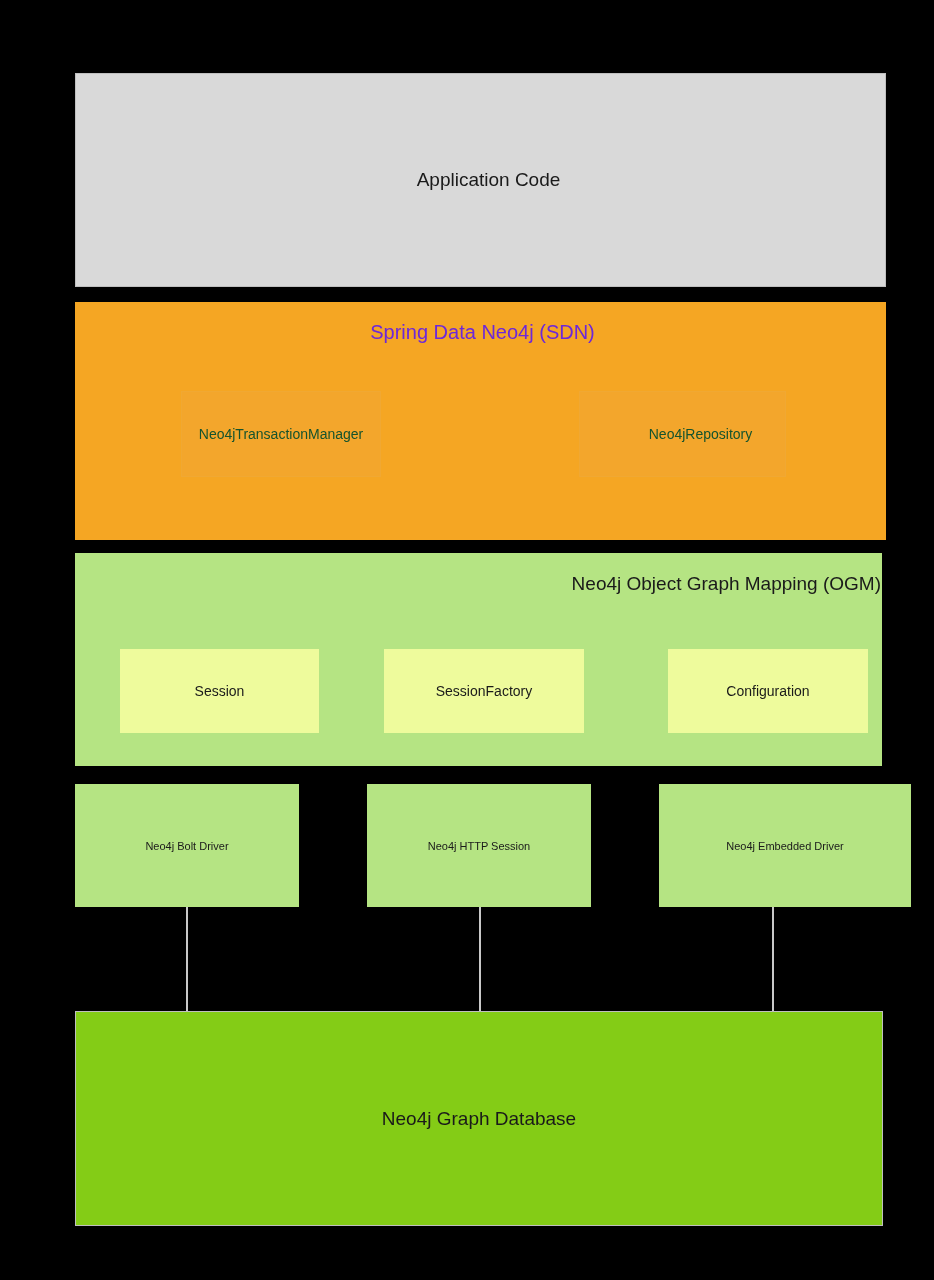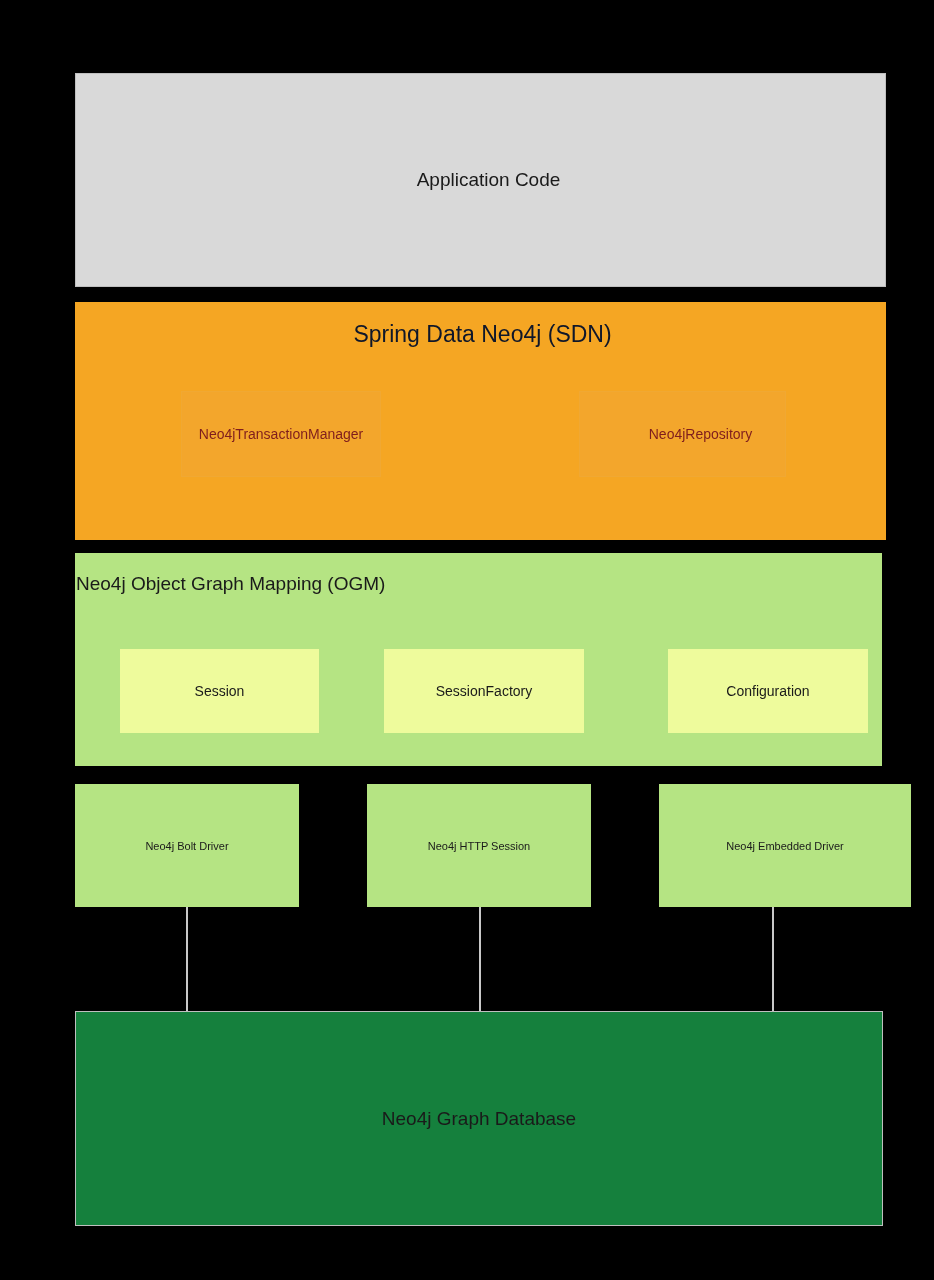--- a/index.html
+++ b/index.html
@@ -55,33 +55,33 @@
     background: #f5a623;
     border: 1px solid #f5a623;
     display: block;
   }
   .layer-sdn .layer-title {
     position: absolute;
     left: 4px;
     right: 0;
     top: 18px;
     text-align: center;
-    font-size: 23px;
-    color: #0f172a;
+    font-size: 20px;
+    color: #6d28d9;
   }
   .sdn-sub {
     position: absolute;
     box-sizing: border-box;
     display: flex;
     align-items: center;
     justify-content: center;
     background: #f3a62c;
     border: 1px solid #f0a833;
     font-size: 14px;
-    color: #7f1d1d;
+    color: #14532d;
   }
   .sdn-sub-tx {
     left: 105px;
     top: 88px;
     width: 200px;
     height: 86px;
   }
   .sdn-sub-repo {
     left: 503px;
     top: 88px;
@@ -98,21 +98,21 @@
     height: 213px;
     background: #b5e483;
     border: 1px solid #b5e483;
     display: block;
   }
   .layer-ogm .layer-title {
     position: absolute;
     left: 0;
     right: 0;
     top: 19px;
-    text-align: left;
+    text-align: right;
     font-size: 19px;
     color: #1a1a1a;
     font-weight: normal;
   }
   .ogm-sub {
     position: absolute;
     box-sizing: border-box;
     display: flex;
     align-items: center;
     justify-content: center;
@@ -174,21 +174,21 @@
   .connector-bolt { left: 186px; }
   .connector-http { left: 479px; }
   .connector-embedded { left: 772px; }
 
   
   .layer-db {
     left: 75px;
     top: 1011px;
     width: 808px;
     height: 215px;
-    background: #15803d;
+    background: #84cc16;
     border: 1px solid #bfbfbf;
     font-size: 19px;
   }
 </style>
 </head>
 <body>
 
 <div class="stage">
 
   <div class="box layer-app">

